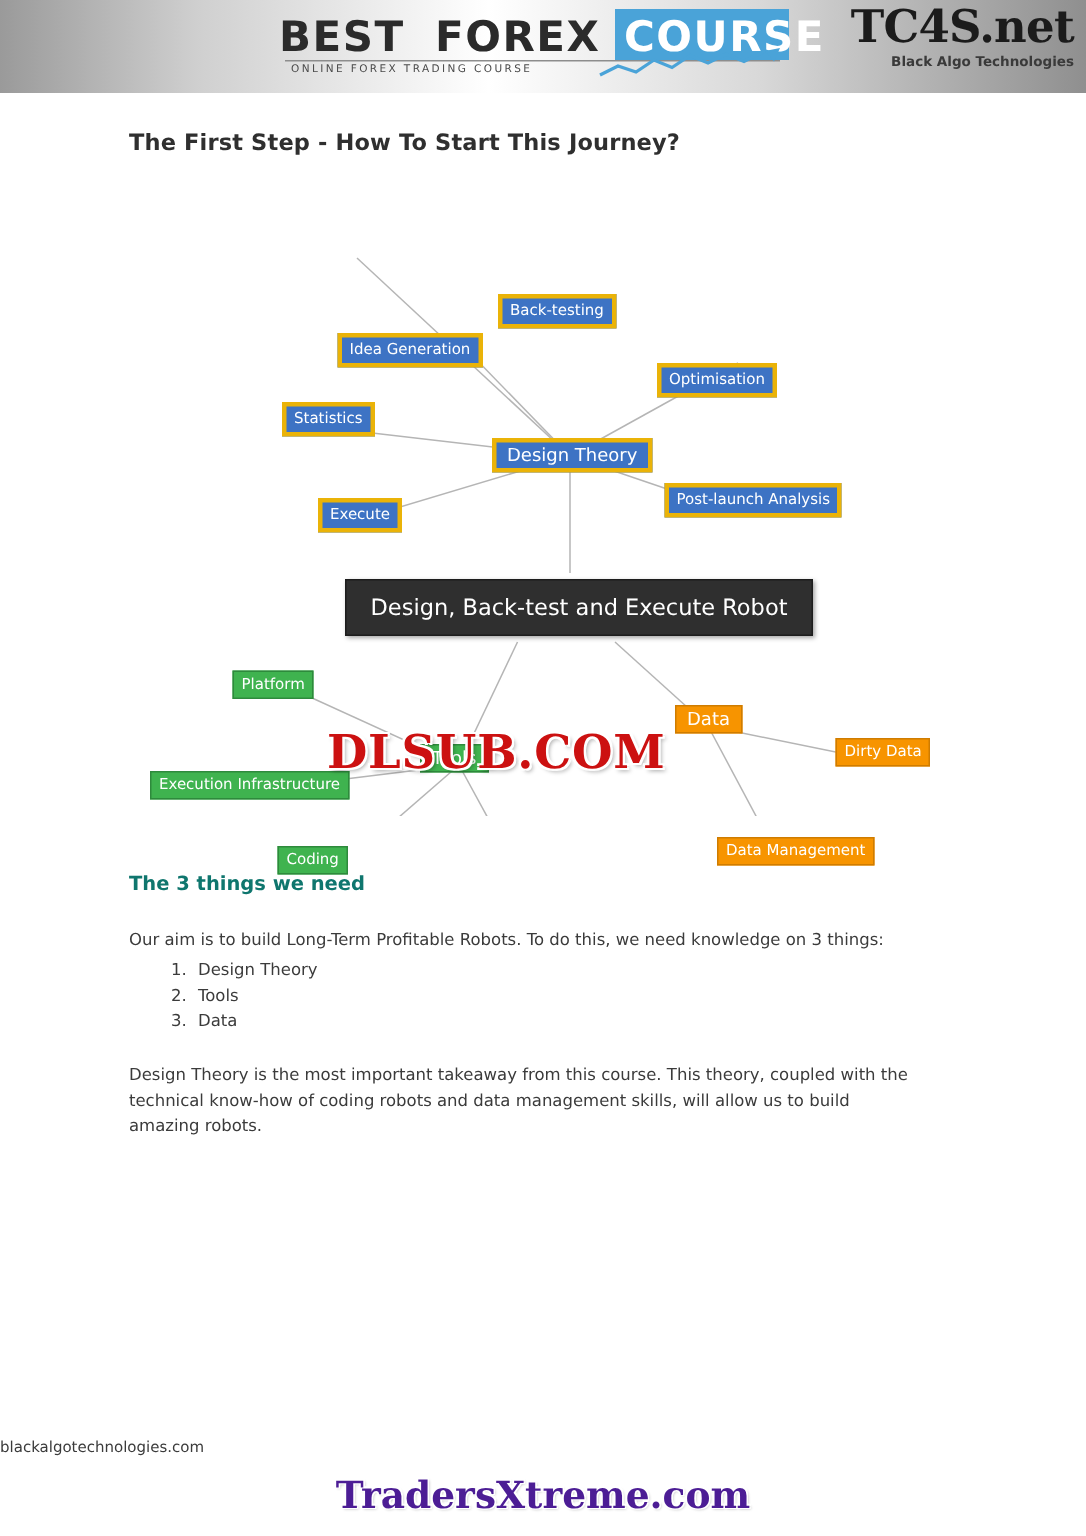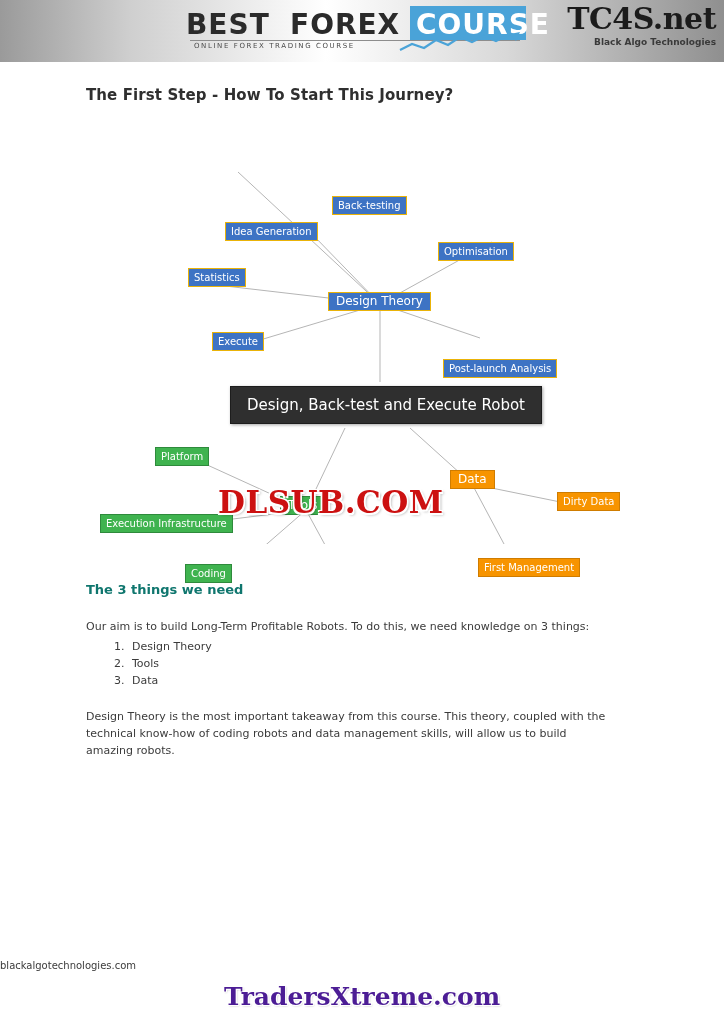--- a/index.html
+++ b/index.html
@@ -133,21 +133,21 @@
   }
   .node {
     position: absolute;
     font-size: 10px;
     color: #ffffff;
     padding: 2px 5px;
     white-space: nowrap;
     box-sizing: border-box;
     line-height: 13px;
   }
-  .node.blue { background: #3d73c4; border: 1px solid #eab308; }
+  .node.blue { background: #3d73c4; border: 3px solid #eab308; }
   .node.green { background: #3fb34f; border: 1px solid #2e8a3c; }
   .node.orange { background: #f79400; border: 1px solid #cf7c00; }
   .node.center {
     background: #2f2f2f;
     border: 1px solid #1d1d1d;
     color: #ffffff;
     font-size: 15px;
     text-align: center;
     padding: 8px 10px;
     line-height: 20px;
@@ -288,32 +288,32 @@
         <line x1="392" y1="360" x2="440" y2="450"></line>
       </g>
     </svg>
 
     <div class="node blue mid" style="left:248px; top:168px;">Design Theory</div>
     <div class="node blue" style="left:252px; top:72px;">Back-testing</div>
     <div class="node blue" style="left:145px; top:98px;">Idea Generation</div>
     <div class="node blue" style="left:358px; top:118px;">Optimisation</div>
     <div class="node blue" style="left:108px; top:144px;">Statistics</div>
     <div class="node blue" style="left:132px; top:208px;">Execute</div>
-    <div class="node blue" style="left:363px; top:198px;margin-top:37px;">Post-launch Analysis</div>
+    <div class="node blue" style="left:363px; top:198px;">Post-launch Analysis</div>
 
     <div class="node center" style="left:150px; top:262px; width:312px;">Design, Back-test and Execute Robot</div>
 
     <div class="node green mid" style="left:200px; top:372px;">Tools</div>
     <div class="node green" style="left:75px; top:323px;">Platform</div>
     <div class="node green" style="left:20px; top:390px;">Execution Infrastructure</div>
     <div class="node green" style="left:105px; top:440px;">Coding</div>
 
     <div class="node orange mid" style="left:370px; top:346px;">Data</div>
     <div class="node orange" style="left:477px; top:368px;">Dirty Data</div>
-    <div class="node orange" style="left:398px; top:434px;">First Management</div>
+    <div class="node orange" style="left:398px; top:434px;">Data Management</div>
 
   </div>
 
   <div id="watermark">DLSUB.COM</div>
 
   <h2 class="sec-title">The 3 things we need</h2>
   <p class="para" id="para1">Our aim is to build Long-Term Profitable Robots. To do this, we need knowledge on 3 things:</p>
 
   <ol class="need-list">
     <li>Design Theory</li>

